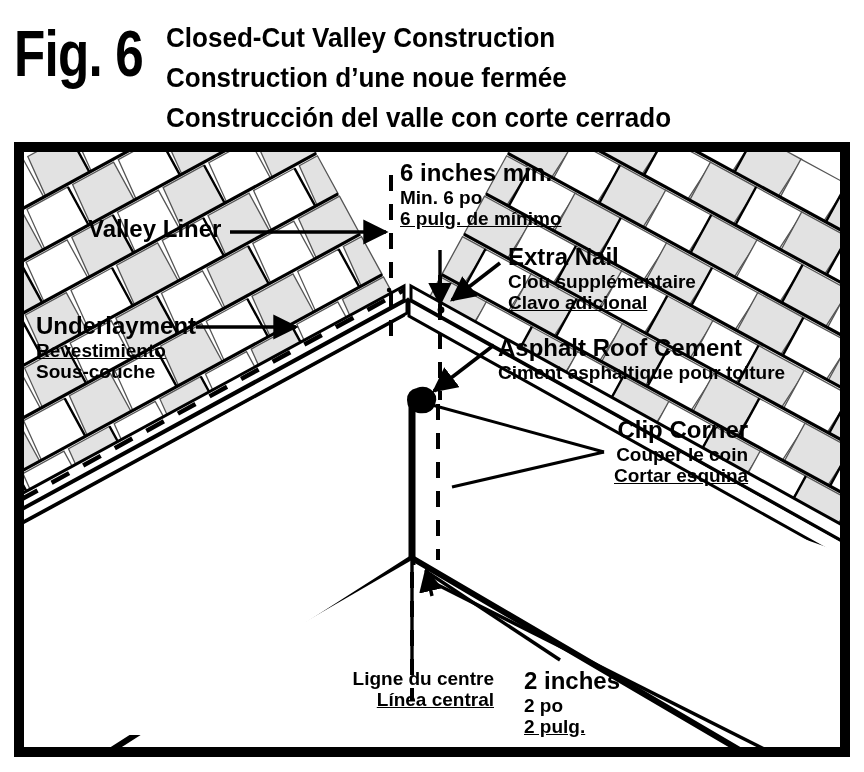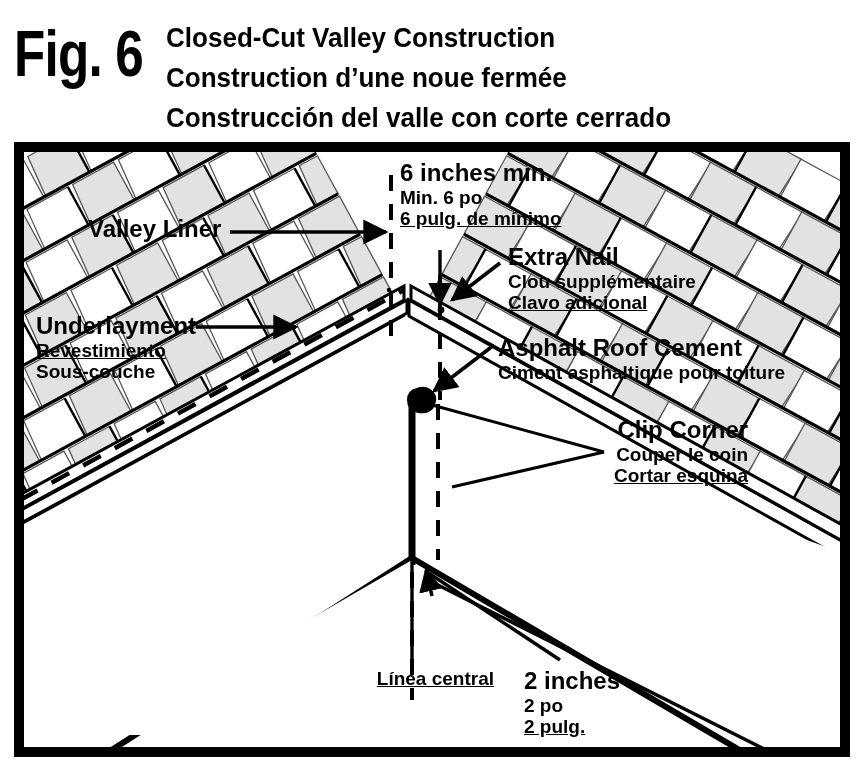--- a/index.html
+++ b/index.html
@@ -452,20 +452,21 @@
     <span class="l cl-fr">Ciment asphaltique pour toiture</span>
   </div>
 
   <div class="callout ta-left" id="lbl-clip-corner">
     <span class="l cl-en">Clip Corner</span>
     <span class="l cl-fr">Couper le coin</span>
     <span class="l cl-es">Cortar esquina</span>
   </div>
 
   <div class="callout ta-right" id="lbl-centerline">
+    <span class="l cl-fr">Ligne du centre</span>
     <span class="l cl-es">Línea central</span>
   </div>
 
   <div class="callout ta-left" id="lbl-two-inches">
     <span class="l cl-en">2 inches</span>
     <span class="l cl-fr">2 po</span>
     <span class="l cl-es">2 pulg.</span>
   </div>
 
 </div>

